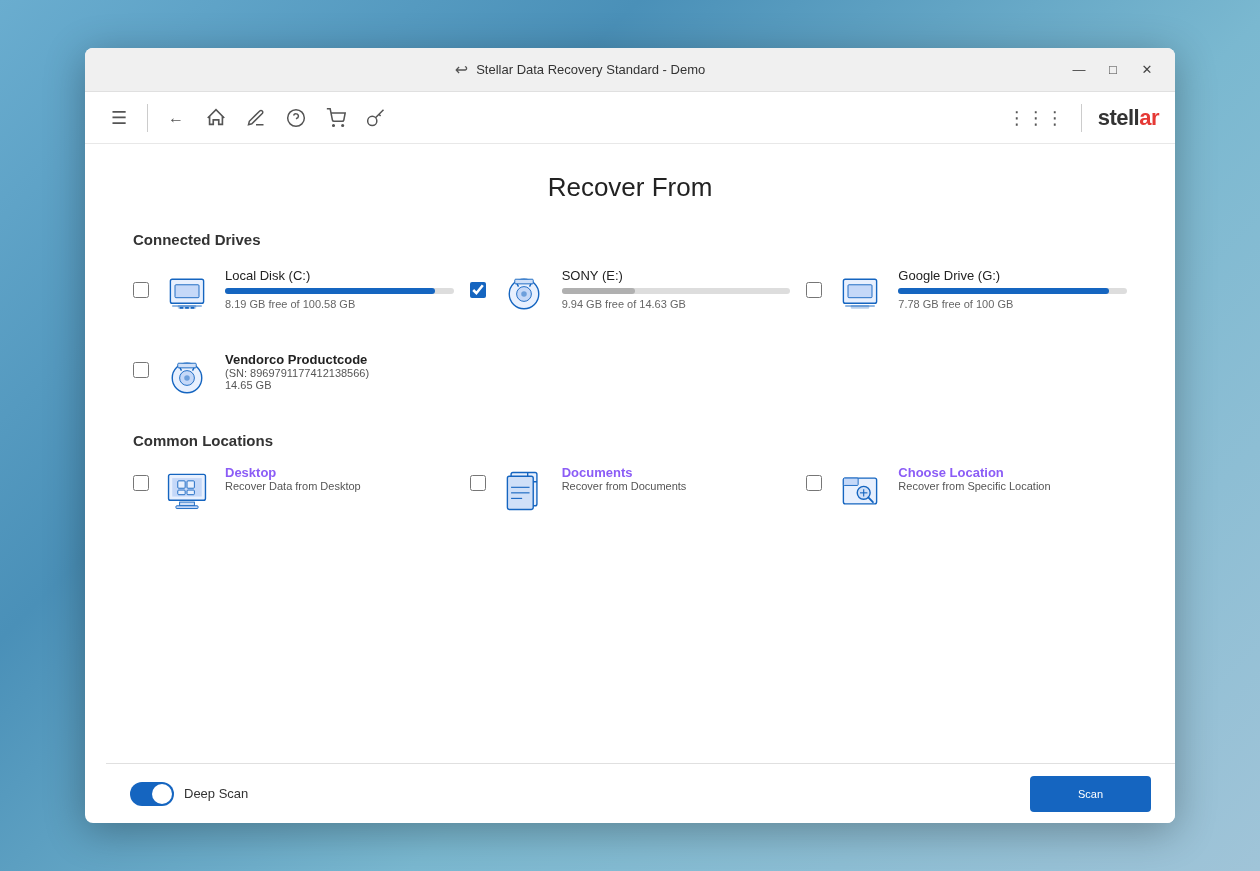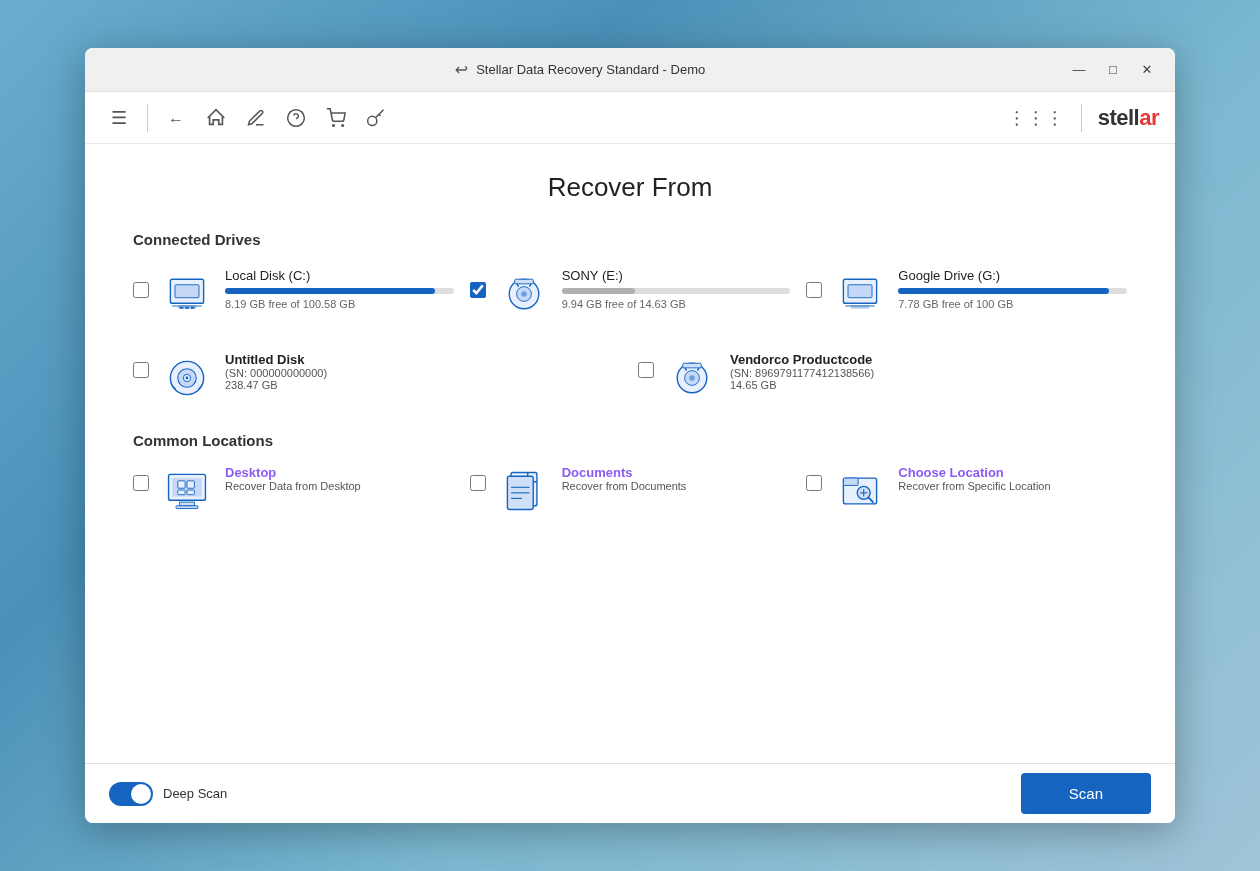--- a/index.html
+++ b/index.html
@@ -225,20 +225,21 @@
     }
     
     .bottom-bar {
       height: 60px;
       border-top: 1px solid #e0e0e0;
       display: flex;
       align-items: center;
       padding: 0 24px;
       flex-shrink: 0;
       background: #fff;
+      margin-left: 21px;
     }
     .toggle-wrap {
       display: flex;
       align-items: center;
       gap: 10px;
     }
     .toggle {
       width: 44px;
       height: 24px;
       background: #1565c0;
@@ -261,21 +262,21 @@
       font-size: 13px;
       color: #333;
     }
     .scan-btn {
       margin-left: auto;
       background: #1565c0;
       color: #fff;
       border: none;
       border-radius: 4px;
       padding: 12px 48px;
-      font-size: 15px;
+      font-size: 11px;
       font-weight: 500;
       cursor: pointer;
     }
     
     svg { display: block; }
   </style>
 </head>
 <body>
 
 <div class="window">
@@ -419,38 +420,20 @@
             <div class="drive-size">7.78 GB free of 100 GB</div>
           </div>
         </div>
 
       </div>
     </div>
 
     <div class="section-sep">
       <div class="disks-grid">
 
-        <div class="disk-card">
-          <input type="checkbox" class="drive-checkbox" style="margin-top: 10px;">
-          <div class="drive-icon-wrap">
-            <svg width="48" height="48" viewBox="0 0 52 52" fill="none">
-              <rect x="8" y="8" width="36" height="36" rx="18" stroke="#1565c0" stroke-width="1.5" fill="#e8f0fe"></rect>
-              <circle cx="26" cy="26" r="10" stroke="#1565c0" stroke-width="1.2" fill="#c5d8f8"></circle>
-              <circle cx="26" cy="26" r="4" stroke="#1565c0" stroke-width="1" fill="#e8f0fe"></circle>
-              <circle cx="26" cy="26" r="1.5" fill="#1565c0"></circle>
-              <path d="M8 30 Q10 35 14 38" stroke="#1565c0" stroke-width="1" fill="none"></path>
-              <path d="M44 30 Q42 35 38 38" stroke="#1565c0" stroke-width="1" fill="none"></path>
-            </svg>
-          </div>
-          <div class="disk-info">
-            <div class="disk-name">Untitled Disk</div>
-            <div class="disk-sn">(SN: 000000000000)</div>
-            <div class="disk-size">238.47 GB</div>
-          </div>
-        </div>
 
         <div class="disk-card">
           <input type="checkbox" class="drive-checkbox" style="margin-top: 10px;">
           <div class="drive-icon-wrap">
             <svg width="48" height="48" viewBox="0 0 52 52" fill="none">
               <circle cx="26" cy="26" r="16" stroke="#1565c0" stroke-width="1.5" fill="#e8f0fe"></circle>
               <circle cx="26" cy="26" r="8" stroke="#1565c0" stroke-width="1" fill="#c5d8f8"></circle>
               <circle cx="26" cy="26" r="3" fill="#1565c0" opacity="0.5"></circle>
               <path d="M20 18 L18 14 M32 18 L34 14" stroke="#1565c0" stroke-width="1.5"></path>
               <rect x="16" y="10" width="20" height="5" rx="1" fill="#d0e0f8" stroke="#1565c0" stroke-width="1"></rect>

